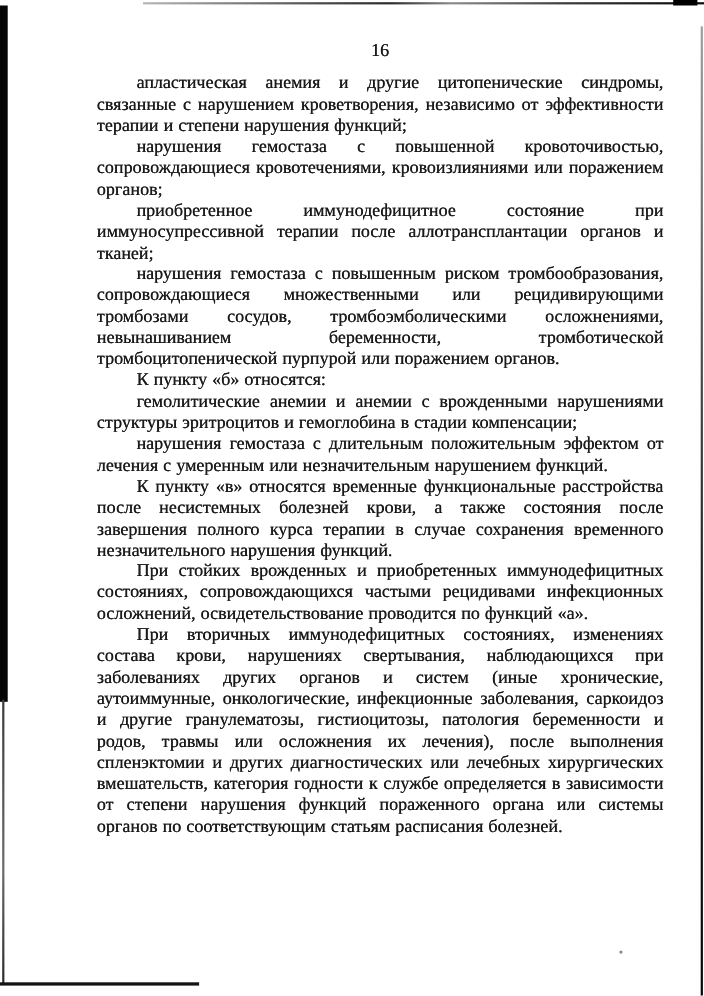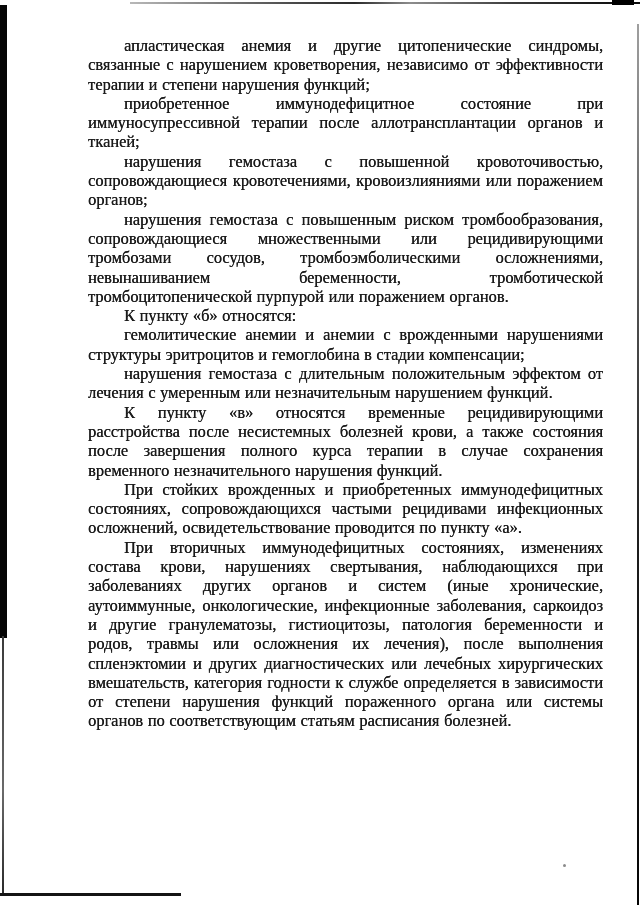--- a/index.html
+++ b/index.html
@@ -72,23 +72,24 @@
 
 <div class="artifact left-bar"></div>
 <div class="artifact left-thin"></div>
 <div class="artifact bottom-line"></div>
 <div class="artifact top-line"></div>
 <div class="artifact top-right-corner"></div>
 <div class="artifact right-line"></div>
 <div class="artifact speck"></div>
 
 <div class="content">
+  <div class="page-number">16</div>
   <p class="para">апластическая анемия и другие цитопенические синдромы, связанные с нарушением кроветворения, независимо от эффективности терапии и степени нарушения функций;</p>
+  <p class="para">нарушения гемостаза с повышенной кровоточивостью, сопровождающиеся кровотечениями, кровоизлияниями или поражением органов;</p>
   <p class="para">приобретенное иммунодефицитное состояние при иммуносупрессивной терапии после аллотрансплантации органов и тканей;</p>
-  <p class="para">нарушения гемостаза с повышенной кровоточивостью, сопровождающиеся кровотечениями, кровоизлияниями или поражением органов;</p>
   <p class="para">нарушения гемостаза с повышенным риском тромбообразования, сопровождающиеся множественными или рецидивирующими тромбозами сосудов, тромбоэмболическими осложнениями, невынашиванием беременности, тромботической тромбоцитопенической пурпурой или поражением органов.</p>
   <p class="para">К пункту «б» относятся:</p>
   <p class="para">гемолитические анемии и анемии с врожденными нарушениями структуры эритроцитов и гемоглобина в стадии компенсации;</p>
   <p class="para">нарушения гемостаза с длительным положительным эффектом от лечения с умеренным или незначительным нарушением функций.</p>
-  <p class="para">К пункту «в» относятся временные рецидивирующими расстройства после несистемных болезней крови, а также состояния после завершения полного курса терапии в случае сохранения временного незначительного нарушения функций.</p>
-  <p class="para">При стойких врожденных и приобретенных иммунодефицитных состояниях, сопровождающихся частыми рецидивами инфекционных осложнений, освидетельствование проводится по пункту «а».</p>
+  <p class="para">К пункту «в» относятся временные функциональные расстройства после несистемных болезней крови, а также состояния после завершения полного курса терапии в случае сохранения временного незначительного нарушения функций.</p>
+  <p class="para">При стойких врожденных и приобретенных иммунодефицитных состояниях, сопровождающихся частыми рецидивами инфекционных осложнений, освидетельствование проводится по функций «а».</p>
   <p class="para">При вторичных иммунодефицитных состояниях, изменениях состава крови, нарушениях свертывания, наблюдающихся при заболеваниях других органов и систем (иные хронические, аутоиммунные, онкологические, инфекционные заболевания, саркоидоз и другие гранулематозы, гистиоцитозы, патология беременности и родов, травмы или осложнения их лечения), после выполнения спленэктомии и других диагностических или лечебных хирургических вмешательств, категория годности к службе определяется в зависимости от степени нарушения функций пораженного органа или системы органов по соответствующим статьям расписания болезней.</p>
 </div>
 
 </body></html>

